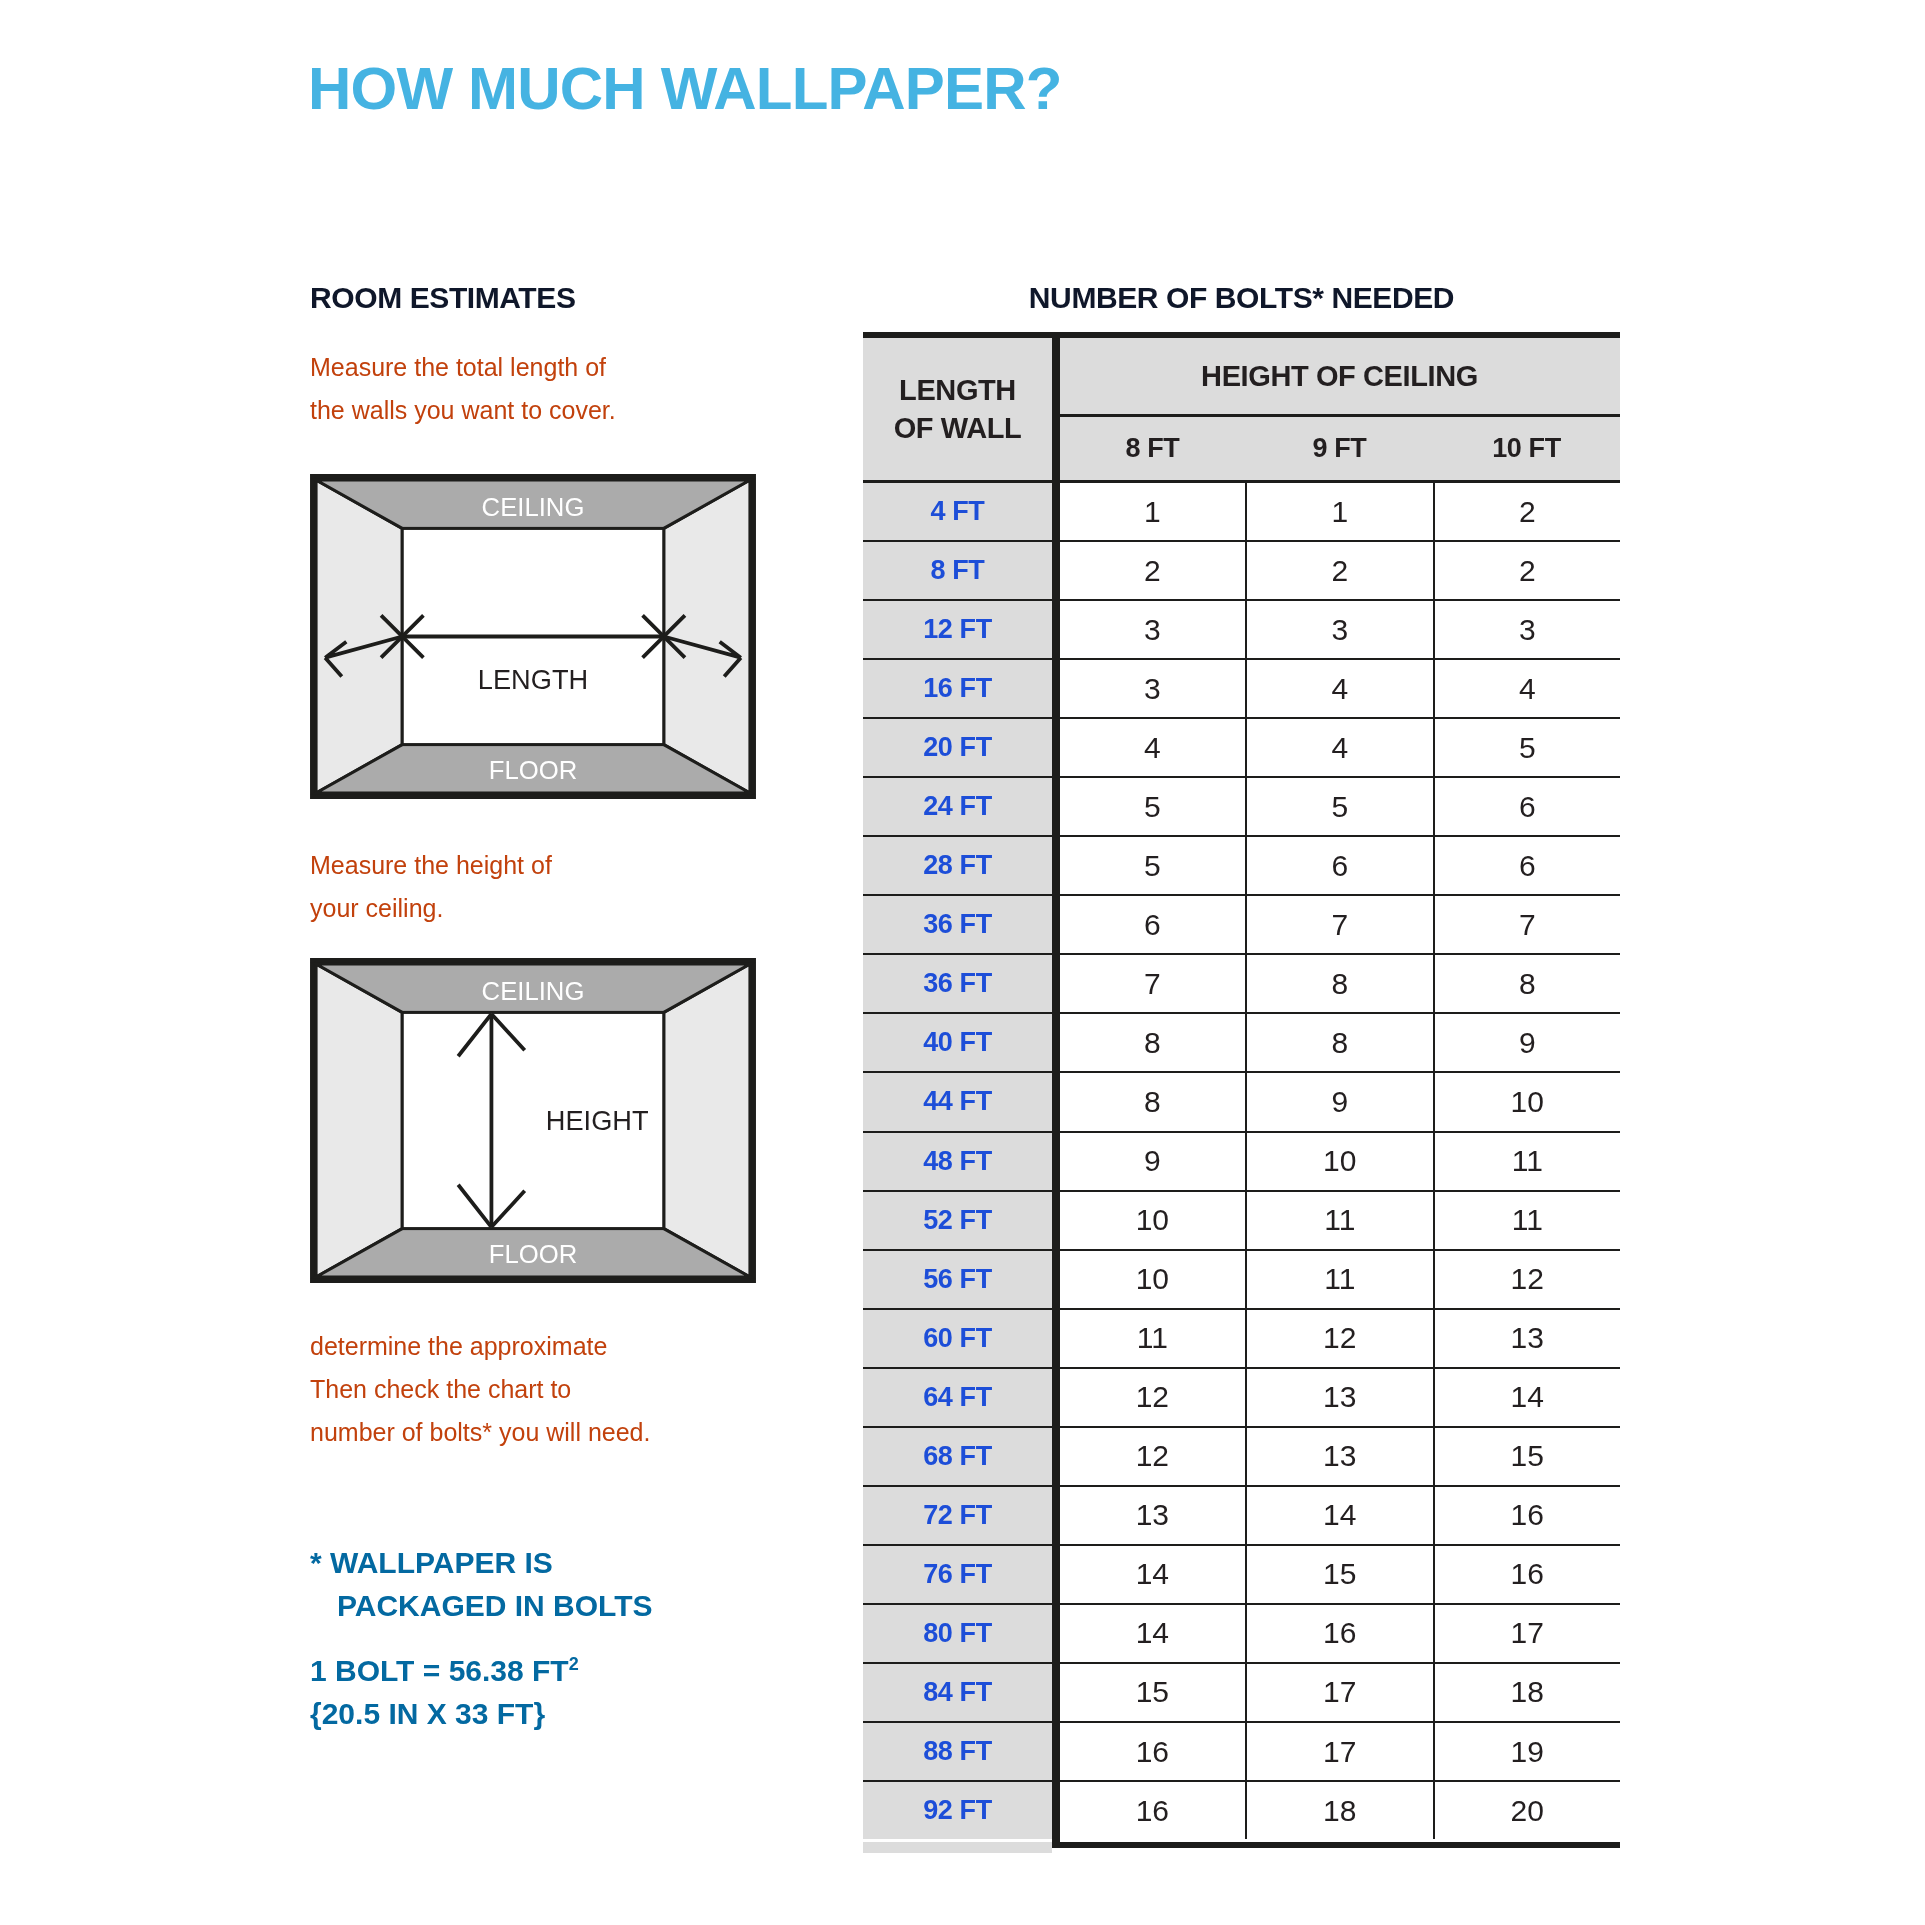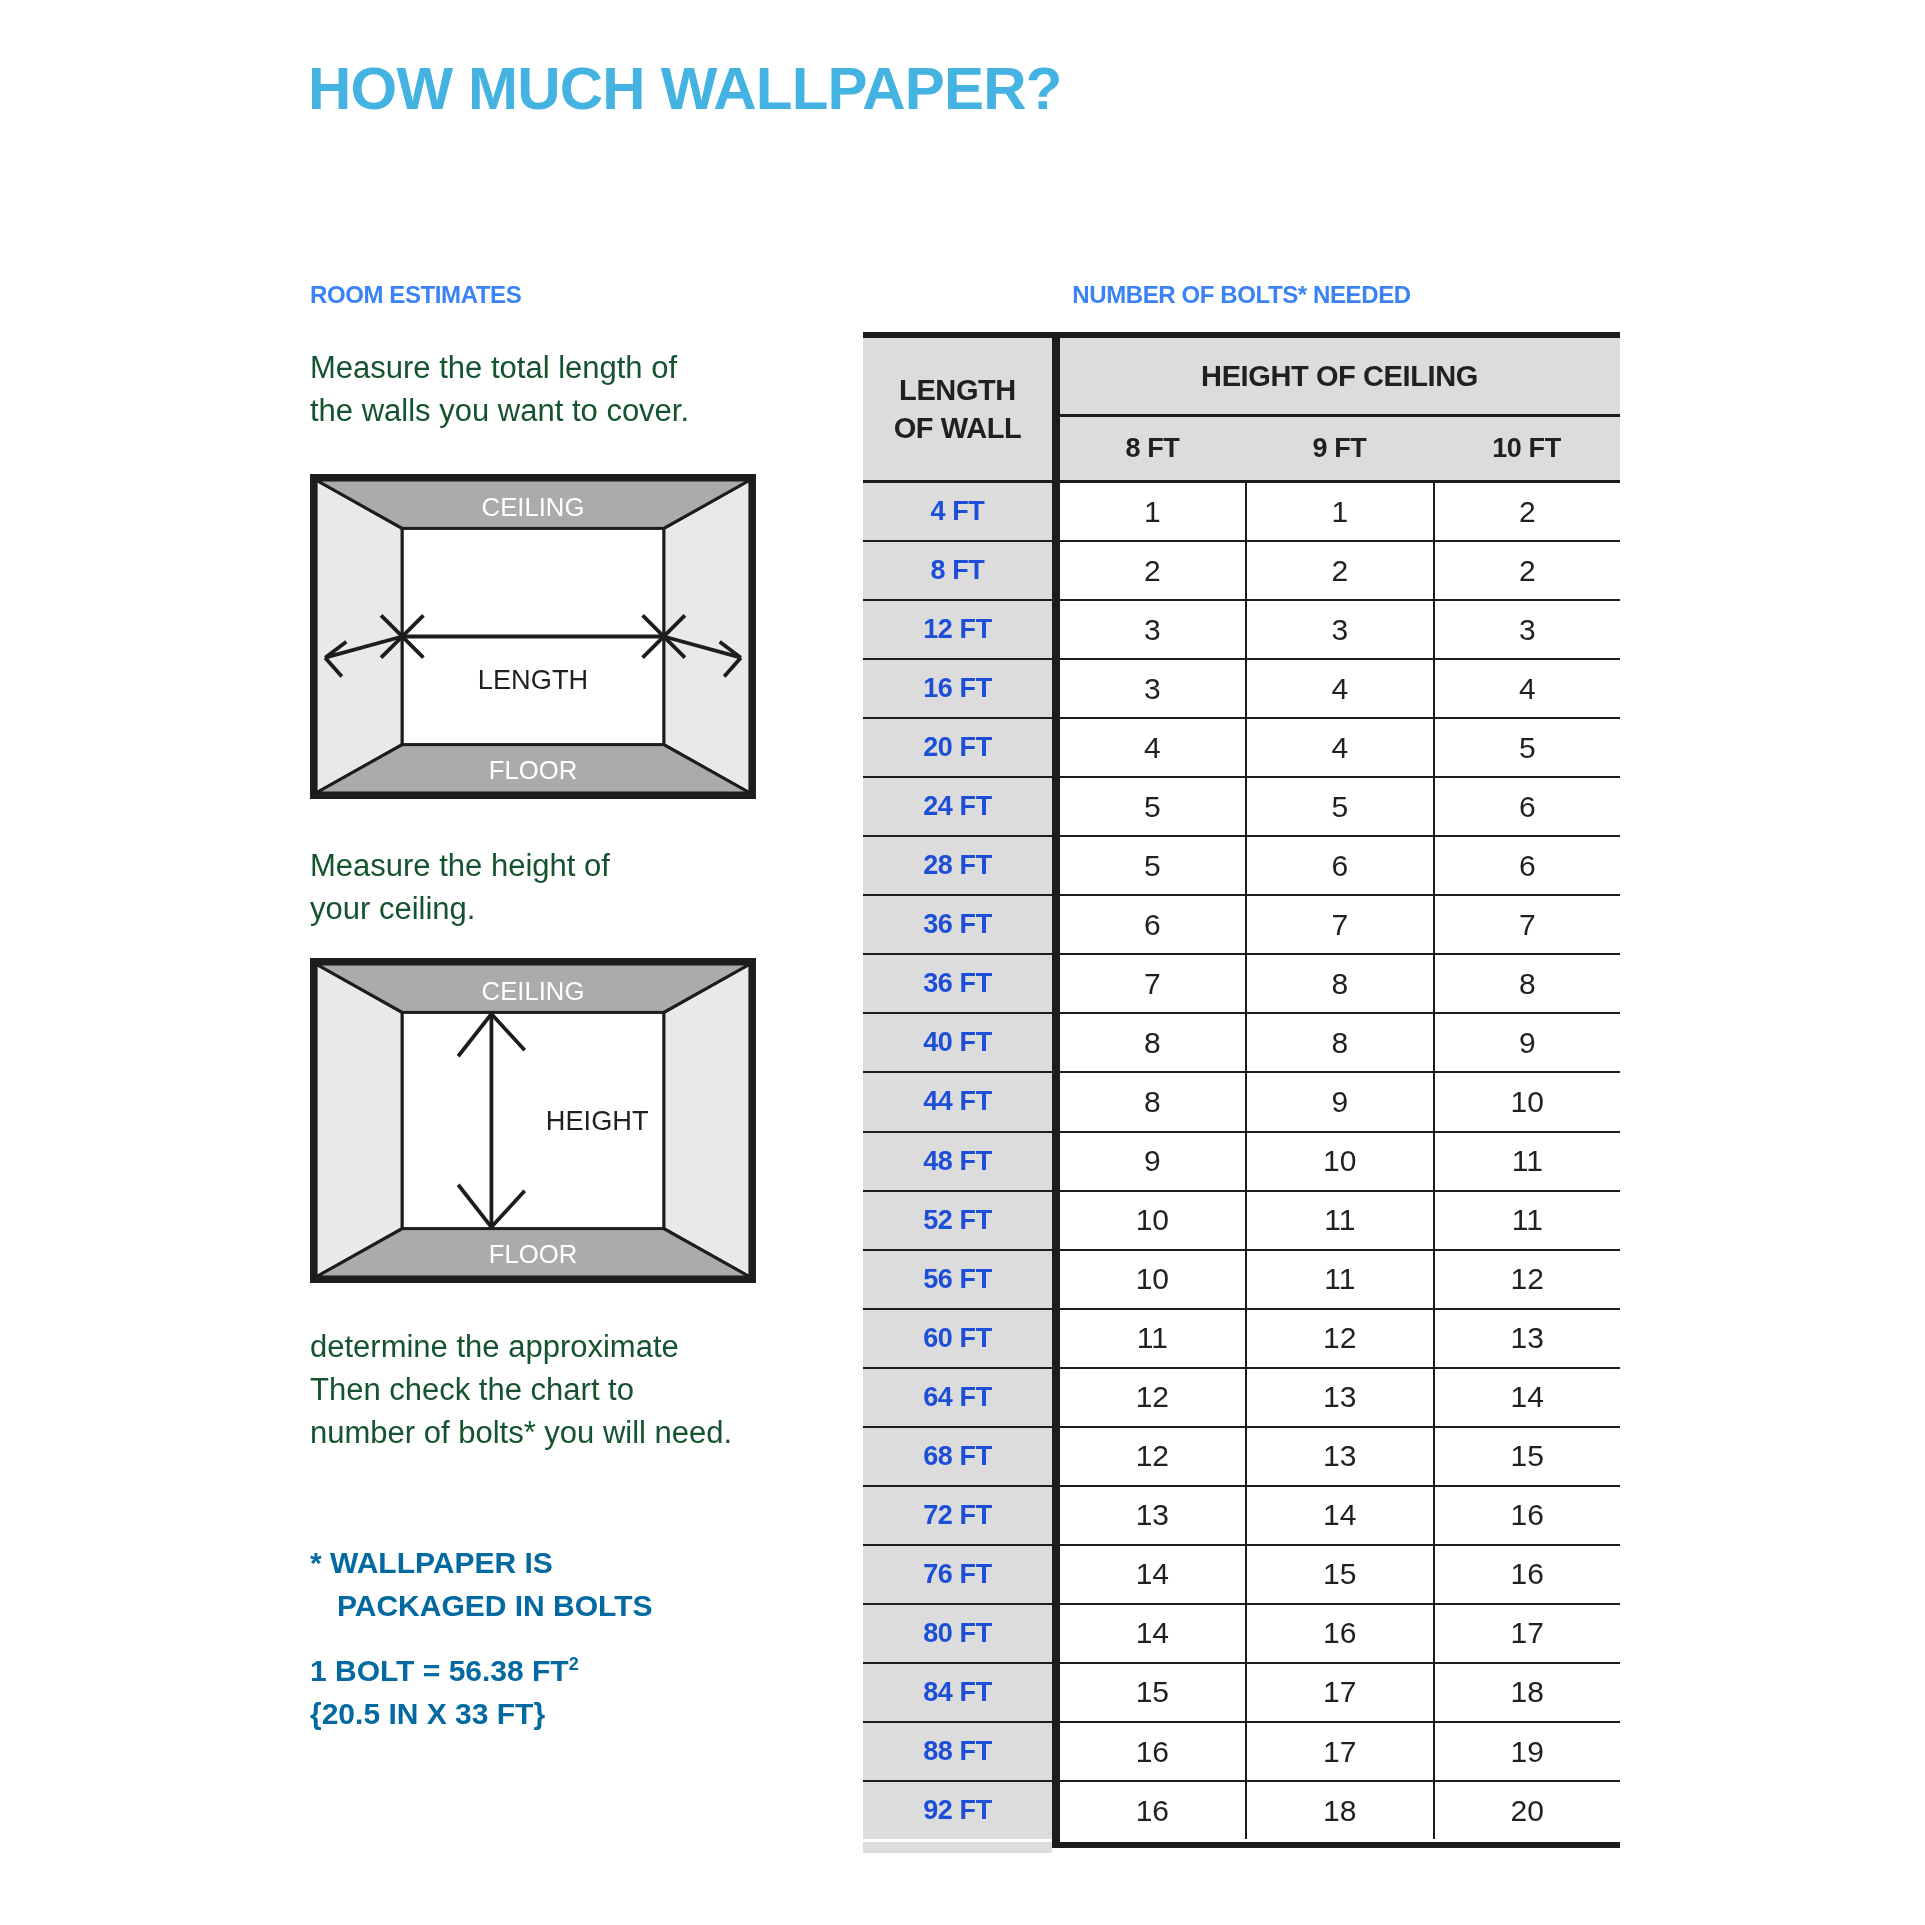--- a/index.html
+++ b/index.html
@@ -7,24 +7,24 @@
     width:1926px;height:1926px;position:relative;background:#ffffff;
     font-family:"Liberation Sans", sans-serif;color:#262626;overflow:hidden;
   }
   .abs{position:absolute;}
   
   .page-title{
     left:308px;top:54px;font-size:60px;font-weight:bold;letter-spacing:-0.8px;
     color:#45b3e2;white-space:nowrap;
   }
   .blue-heading{
-    font-size:24px;font-weight:bold;color:#3b82f6;letter-spacing:-0.4px;white-space:nowrap;
+    font-size:30px;font-weight:bold;color:#0f172a;letter-spacing:-0.4px;white-space:nowrap;
   }
   
-  .para{font-size:31px;line-height:43px;color:#14532d;}
+  .para{font-size:25px;line-height:43px;color:#c2410c;}
   .bold-note{font-size:30px;line-height:43px;font-weight:bold;color:#0369a1;}
   .indent2{padding-left:27px;}
   sup{font-size:60%;}
   
   .diagram{width:446px;height:325px;}
   
   .bolt-table{
     left:863px;top:332px;width:757px;height:1516px;box-sizing:border-box;
     border-top:6px solid #1d1d1b;border-bottom:6px solid #1d1d1b;background:#ffffff;
   }

